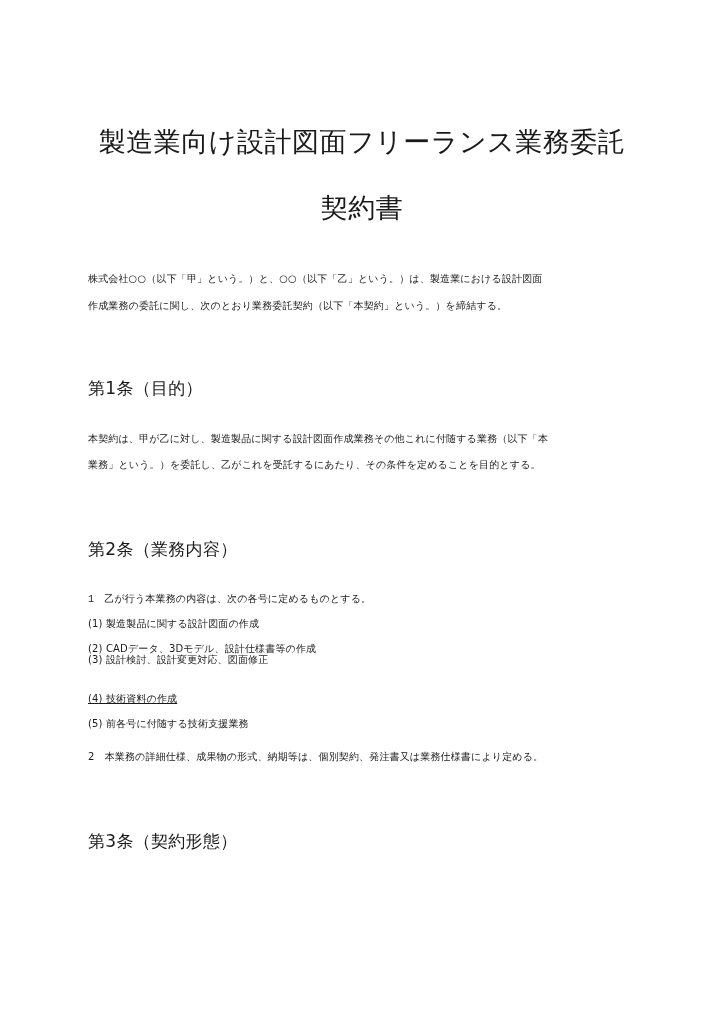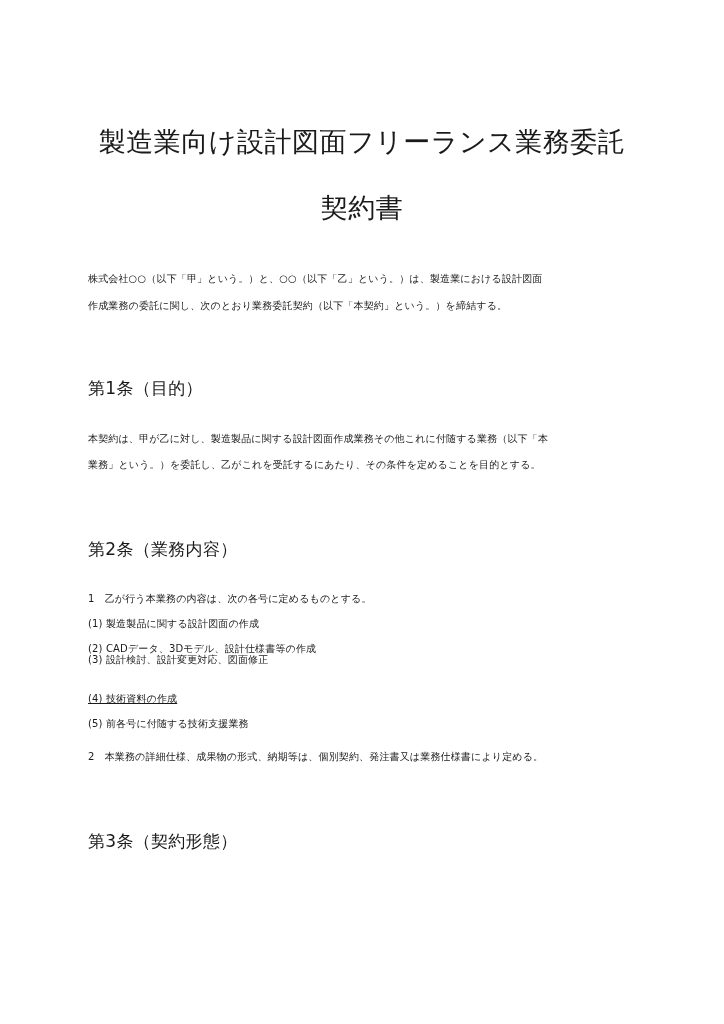--- a/index.html
+++ b/index.html
@@ -57,21 +57,21 @@
   <div class="title title-line2">契約書</div>
 
   <div class="para" style="top:272px;">株式会社○○（以下「甲」という。）と、○○（以下「乙」という。）は、製造業における設計図面</div>
   <div class="para" style="top:299px;">作成業務の委託に関し、次のとおり業務委託契約（以下「本契約」という。）を締結する。</div>
 
   <div class="heading" style="top:377px;">第1条（目的）</div>
   <div class="para" style="top:432px;text-align:right;">本契約は、甲が乙に対し、製造製品に関する設計図面作成業務その他これに付随する業務（以下「本</div>
   <div class="para" style="top:458px;">業務」という。）を委託し、乙がこれを受託するにあたり、その条件を定めることを目的とする。</div>
 
   <div class="heading" style="top:538px;">第2条（業務内容）</div>
-  <div class="para" style="top:592px;">1　乙が行う本業務の内容は、次の各号に定めるものとする。</div>
+  <div class="para" style="top:592px;font-family:Liberation Mono, monospace;">1　乙が行う本業務の内容は、次の各号に定めるものとする。</div>
   <div class="para" style="top:617px;">(1) 製造製品に関する設計図面の作成</div>
   <div class="para" style="top:642px;">(2) CADデータ、3Dモデル、設計仕様書等の作成</div>
   <div class="para" style="top:653px;">(3) 設計検討、設計変更対応、図面修正</div>
   <div class="para" style="top:692px;text-decoration:underline;">(4) 技術資料の作成</div>
   <div class="para" style="top:717px;">(5) 前各号に付随する技術支援業務</div>
   <div class="para" style="top:750px;">2　本業務の詳細仕様、成果物の形式、納期等は、個別契約、発注書又は業務仕様書により定める。</div>
 
   <div class="heading" style="top:830px;">第3条（契約形態）</div>
 
 </div>

